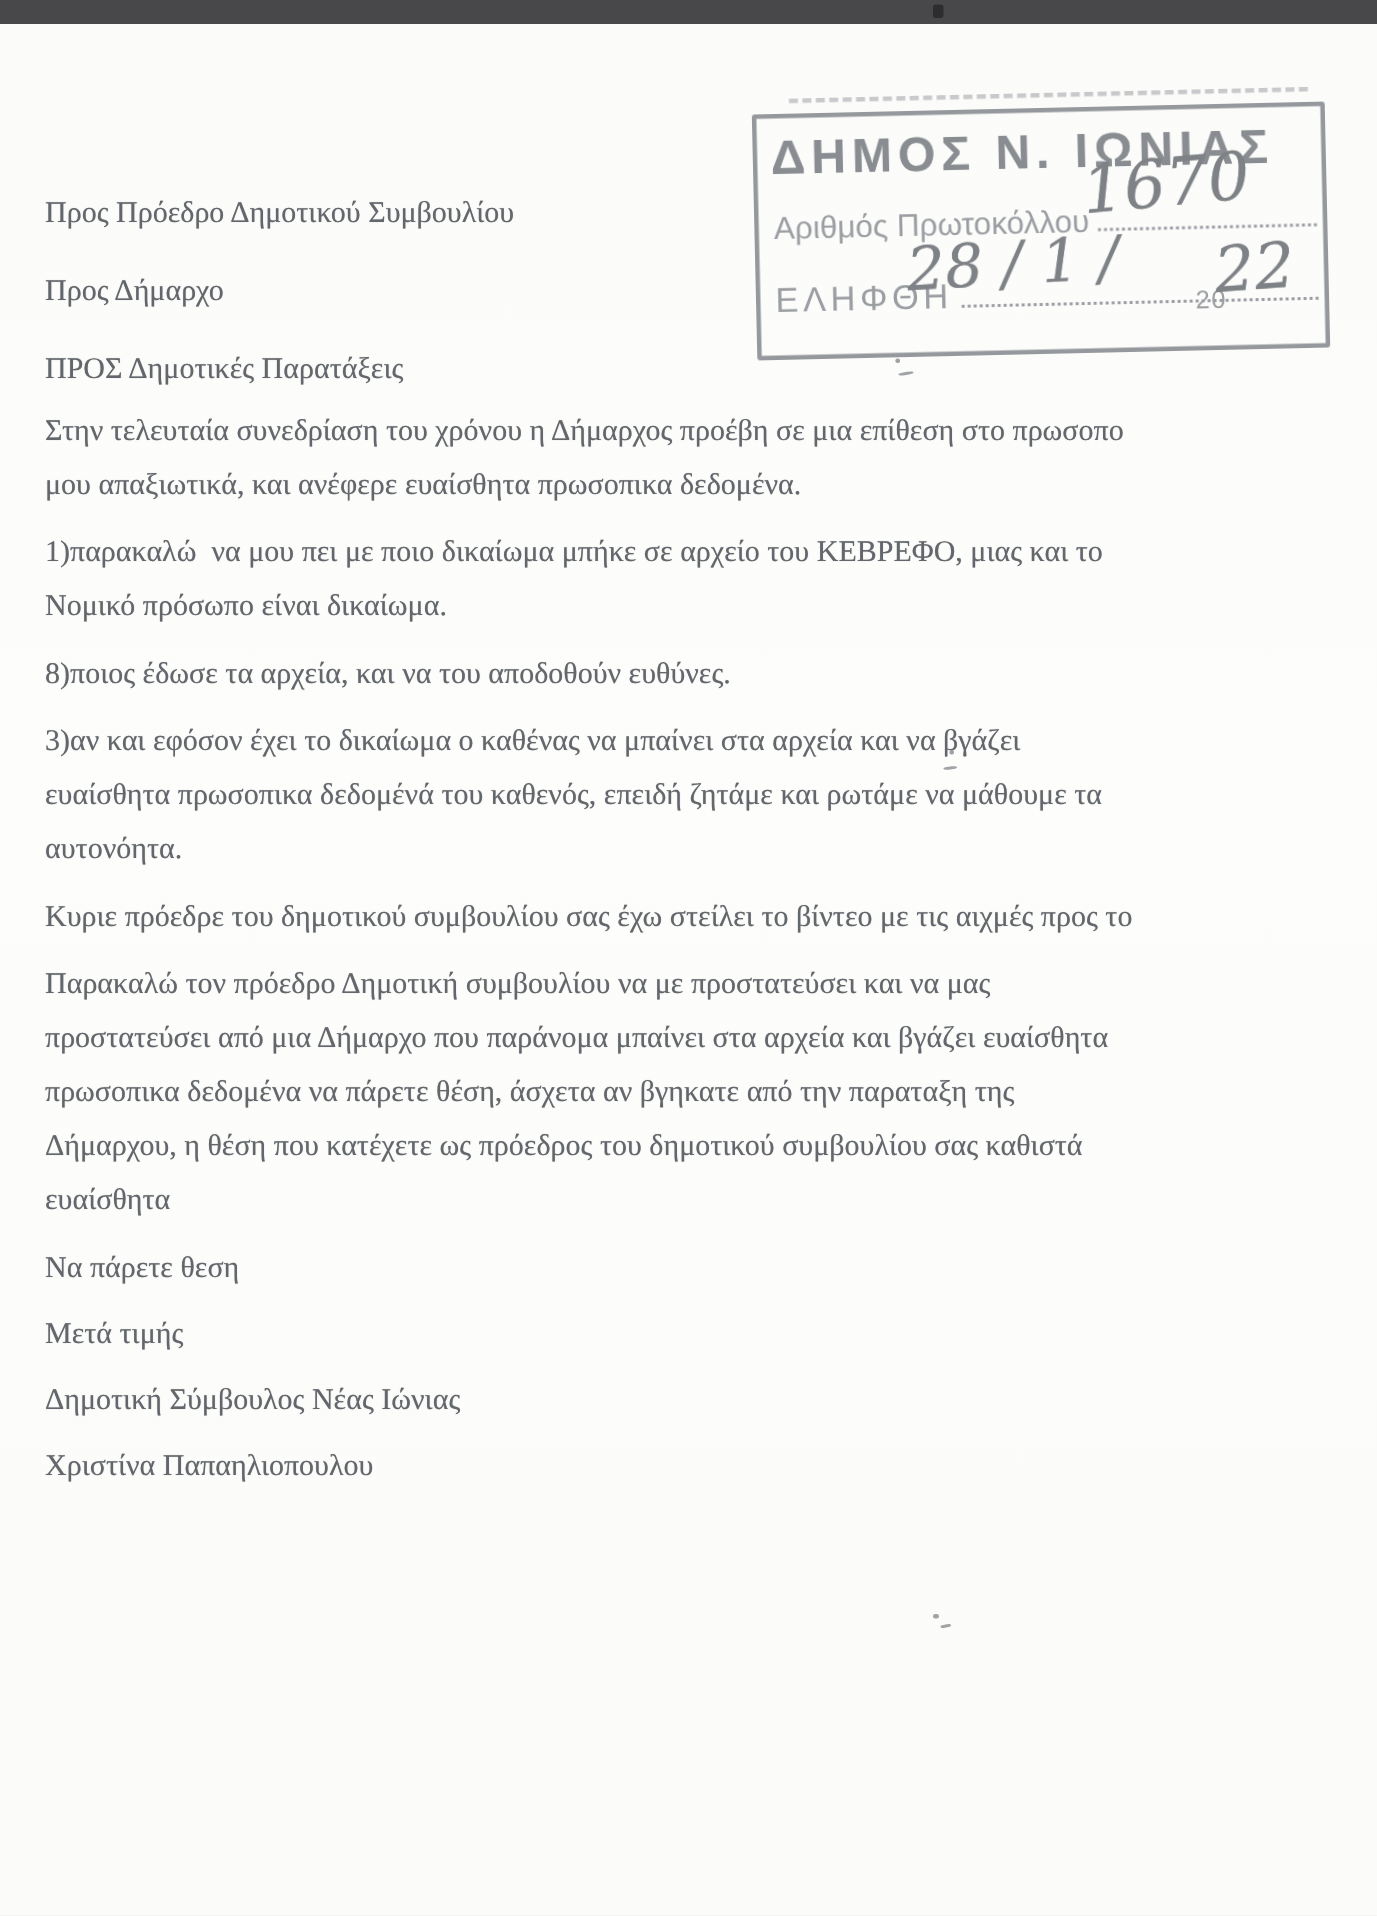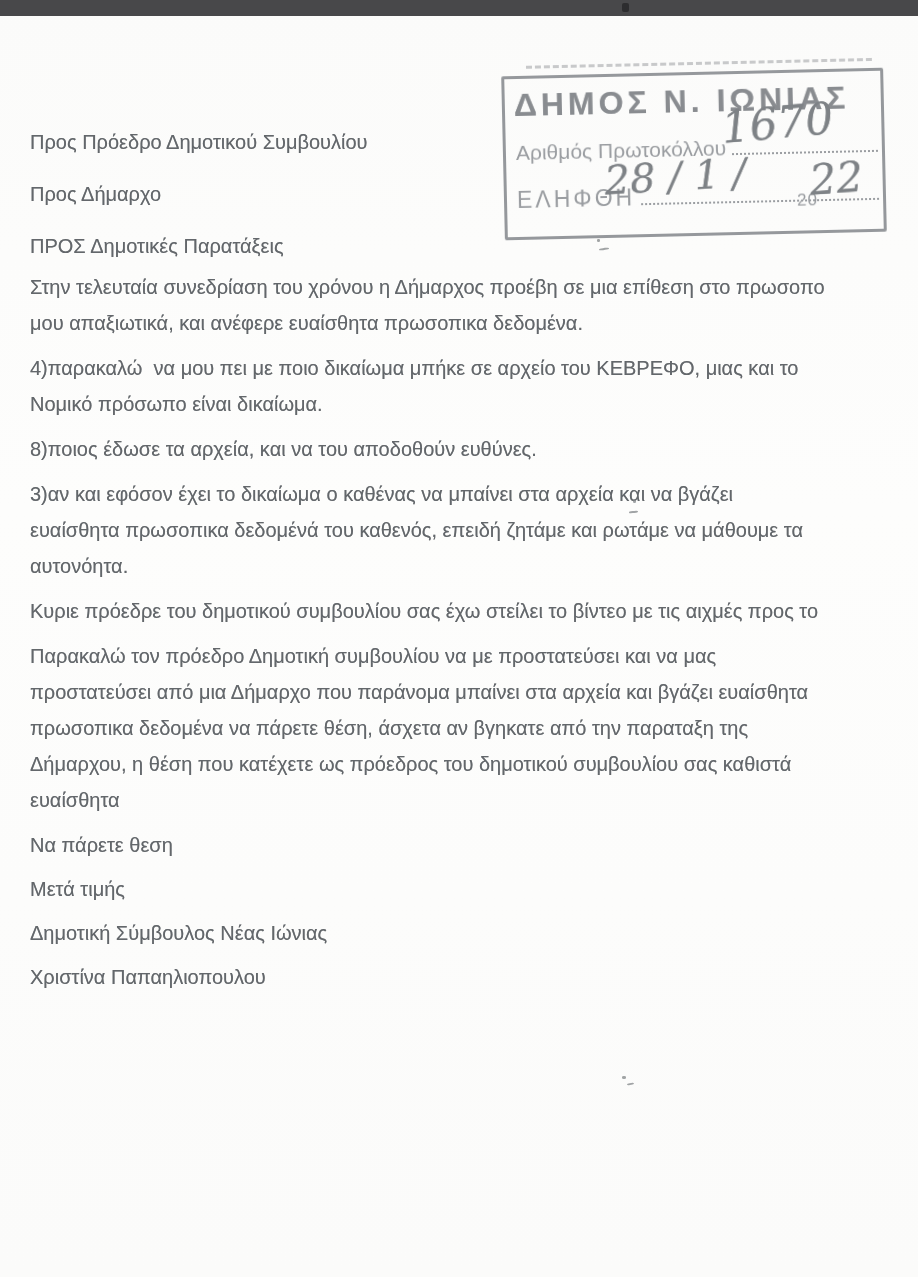--- a/index.html
+++ b/index.html
@@ -21,20 +21,21 @@
     position:absolute;left:622px;top:3px;width:7px;height:9px;
     background:#2d2d2f;border-radius:2px;
   }
   
   .letter{
     position:absolute;left:30px;top:131px;width:882px;
     color:#63676b;
     font-size:20px;
     filter:blur(0.25px);
     text-shadow:0 0 0.6px rgba(99,103,107,.55);
+    font-family:Liberation Serif, serif;
   }
   .recipient{line-height:22px;margin:0 0 30px 0;}
   .recipient.last{margin-bottom:12px;}
   .para{margin:0 0 9px 0;}
   .ln{display:block;line-height:36px;white-space:pre-wrap;}
   .close-line{line-height:36px;margin:0 0 8px 0;}
   
   .stamp{
     position:absolute;left:503px;top:72px;width:376px;height:158px;
     border:3px solid rgba(110,114,119,.72);
@@ -114,21 +115,21 @@
     <div class="recipient">Προς Δήμαρχο</div>
     <div class="recipient last">ΠΡΟΣ Δημοτικές Παρατάξεις</div>
 
     <p class="para">
       <span class="ln">Στην τελευταία συνεδρίαση του χρόνου η Δήμαρχος προέβη σε μια επίθεση στο πρωσοπο</span>
       <span class="ln">μου απαξιωτικά, και ανέφερε ευαίσθητα πρωσοπικα δεδομένα.</span>
     </p>
 
 
     <p class="para">
-      <span class="ln">4)παρακαλώ  να μου πει με ποιο δικαίωμα μπήκε σε αρχείο του ΚΕΒΡΕΦΟ, μιας και το</span>
+      <span class="ln">1)παρακαλώ  να μου πει με ποιο δικαίωμα μπήκε σε αρχείο του ΚΕΒΡΕΦΟ, μιας και το</span>
       <span class="ln">Νομικό πρόσωπο είναι δικαίωμα.</span>
     </p>
 
     <p class="para">
       <span class="ln">8)ποιος έδωσε τα αρχεία, και να του αποδοθούν ευθύνες.</span>
     </p>
 
     <p class="para">
       <span class="ln">3)αν και εφόσον έχει το δικαίωμα ο καθένας να μπαίνει στα αρχεία και να βγάζει</span>
       <span class="ln">ευαίσθητα πρωσοπικα δεδομένά του καθενός, επειδή ζητάμε και ρωτάμε να μάθουμε τα</span>

